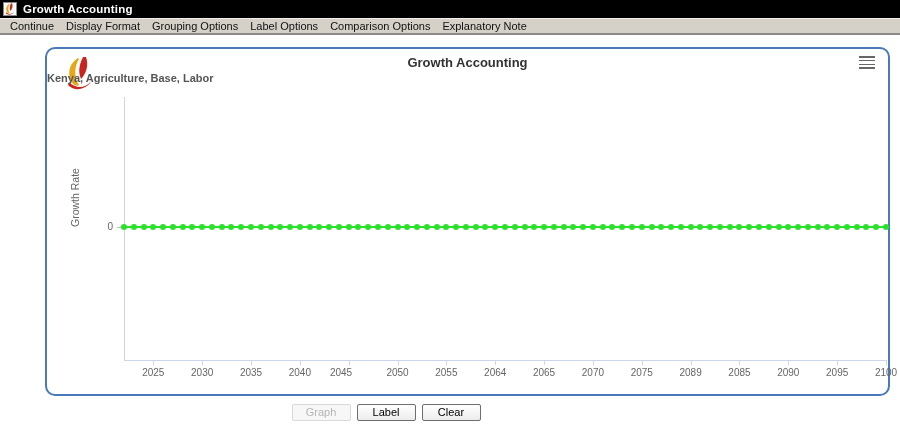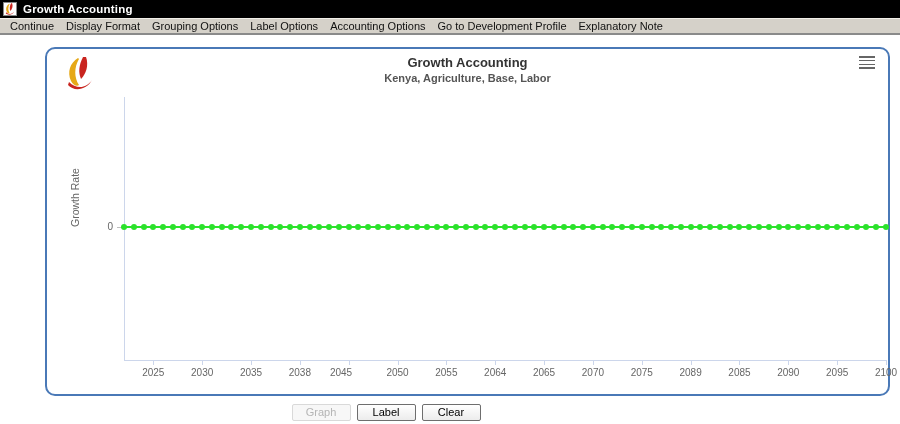--- a/index.html
+++ b/index.html
@@ -18,21 +18,21 @@
     border-top:1px solid #f2efe9;border-bottom:2px solid #8a8a8a;
     display:flex;align-items:center;padding-left:4px;}
   .menu-item{font-size:11px;color:#111;padding:0 6px;height:14px;line-height:14px;cursor:default;}
 
   
   .panel{position:absolute;left:45px;top:47px;width:845px;height:349px;background:#fff;
     border:2px solid #4a79b7;border-radius:10px;}
   .chart-logo{position:absolute;left:18px;top:7px;width:30px;height:34px;}
   .chart-title{position:absolute;left:0;top:6px;width:100%;text-align:center;
     font-size:13px;font-weight:bold;color:#333;}
-  .chart-subtitle{position:absolute;left:0;top:23px;width:100%;text-align:center;
+  .chart-subtitle{position:absolute;left:0;top:23px;width:100%;text-align:left;
     font-size:11px;font-weight:600;color:#555;}
   .hamburger{position:absolute;right:13px;top:7px;width:16px;height:13px;cursor:pointer;
     display:flex;flex-direction:column;justify-content:space-between;}
   .hamburger span{display:block;height:1.5px;background:#666;}
 
   
   .y-axis-line{position:absolute;left:77px;top:48px;width:1px;height:263px;background:#ccd6eb;}
   .x-axis-line{position:absolute;left:77px;top:311px;width:763px;height:1px;background:#ccd6eb;}
   .zero-gridline{position:absolute;left:77px;top:178px;width:762px;height:1px;background:#bdbdbd;}
   .y-tick-mark{position:absolute;left:70px;top:178px;width:7px;height:1px;background:#bdbdbd;}
@@ -68,22 +68,21 @@
     </svg>
   </span>
   <span class="title-text">Growth Accounting</span>
 </div>
 
 <div class="menubar">
   <span class="menu-item">Continue</span>
   <span class="menu-item">Display Format</span>
   <span class="menu-item">Grouping Options</span>
   <span class="menu-item">Label Options</span>
-  <span class="menu-item">Accounting Options</span>
-  <span class="menu-item">Go to Development Profile</span>
+  <span class="menu-item">Comparison Options</span>
   <span class="menu-item">Explanatory Note</span>
 </div>
 
 <div class="panel">
 
   <span class="chart-logo">
     <svg width="30" height="34" viewBox="0 0 30 34">
       <path d="M13,2 C5,7 2,16 6,25 C8,29 12,31 14,29 C9,22 9,11 14,3 Z" fill="#e6a817"></path>
       <path d="M18,1 C14,9 13,16 16,23 C21,18 24,9 21,1 Z" fill="#c9251f"></path>
       <path d="M4,26 C11,33 21,33 27,24 C22,34 9,36 3,29 Z" fill="#c9251f"></path>
@@ -108,21 +107,21 @@
   <div class="y-axis-title">Growth Rate</div>
 
   <div id="xticks">
       <div class="x-tick" style="left: 106.308px;"></div>
       <div class="x-tick-label" style="left: 106.308px;">2025</div>
       <div class="x-tick" style="left: 155.154px;"></div>
       <div class="x-tick-label" style="left: 155.154px;">2030</div>
       <div class="x-tick" style="left: 204px;"></div>
       <div class="x-tick-label" style="left: 204px;">2035</div>
       <div class="x-tick" style="left: 252.846px;"></div>
-      <div class="x-tick-label" style="left: 252.846px;">2038</div>
+      <div class="x-tick-label" style="left: 252.846px;">2040</div>
       <div class="x-tick" style="left: 301.692px;"></div>
       <div class="x-tick-label" style="left: 294px;">2045</div>
       <div class="x-tick" style="left: 350.538px;"></div>
       <div class="x-tick-label" style="left: 350.538px;">2050</div>
       <div class="x-tick" style="left: 399.385px;"></div>
       <div class="x-tick-label" style="left: 399.385px;">2055</div>
       <div class="x-tick" style="left: 448.231px;"></div>
       <div class="x-tick-label" style="left: 448.231px;">2064</div>
       <div class="x-tick" style="left: 497.077px;"></div>
       <div class="x-tick-label" style="left: 497.077px;">2065</div>

